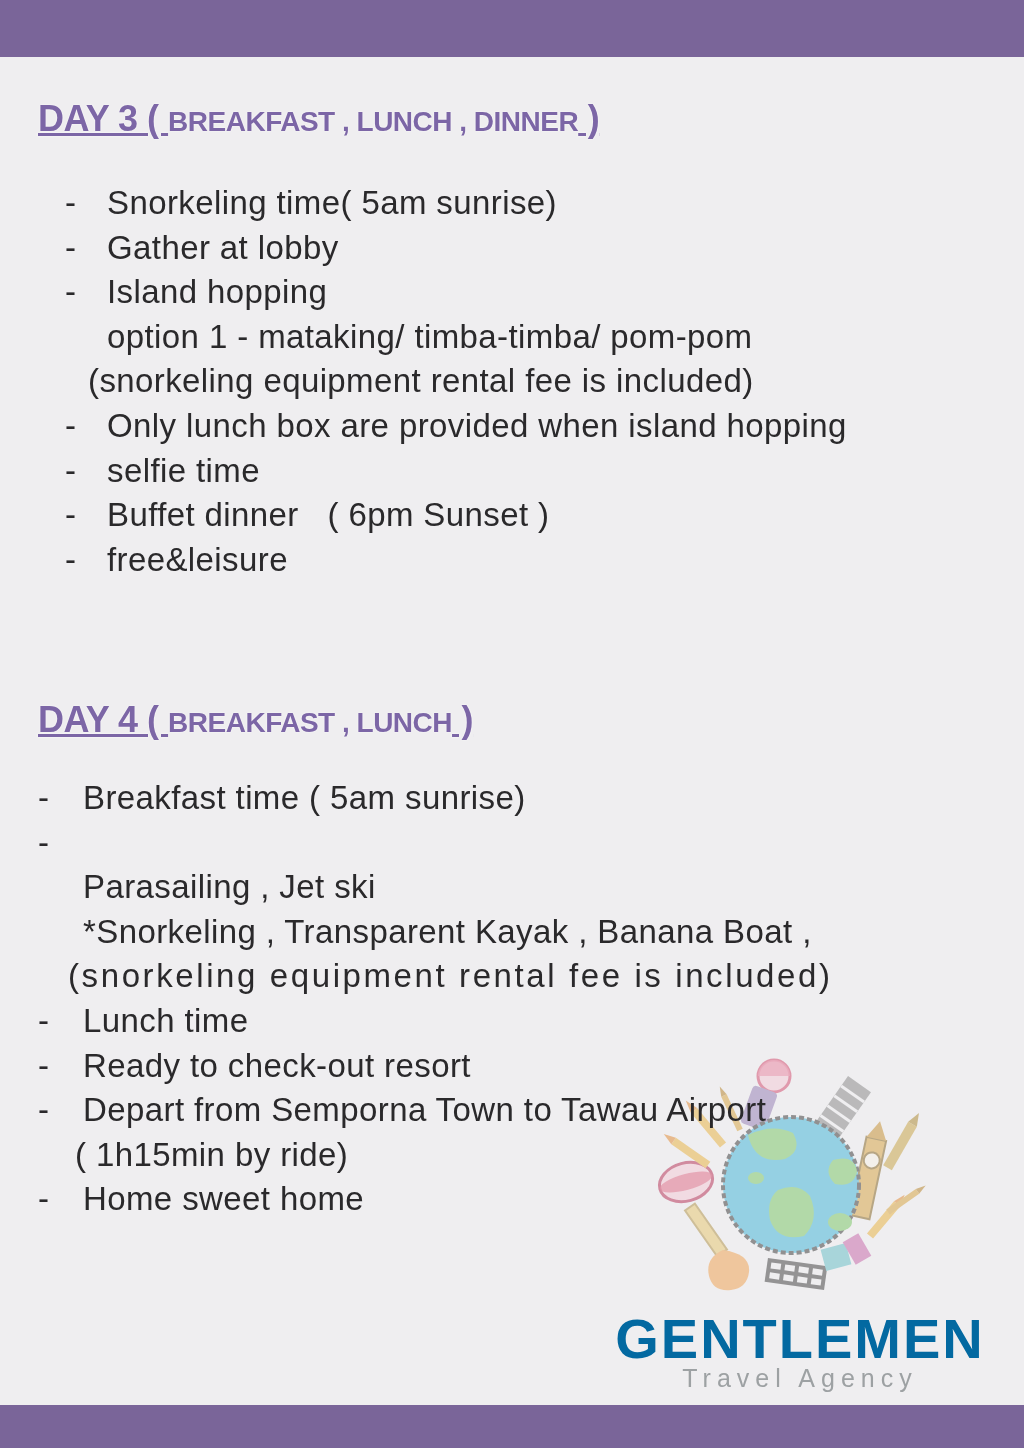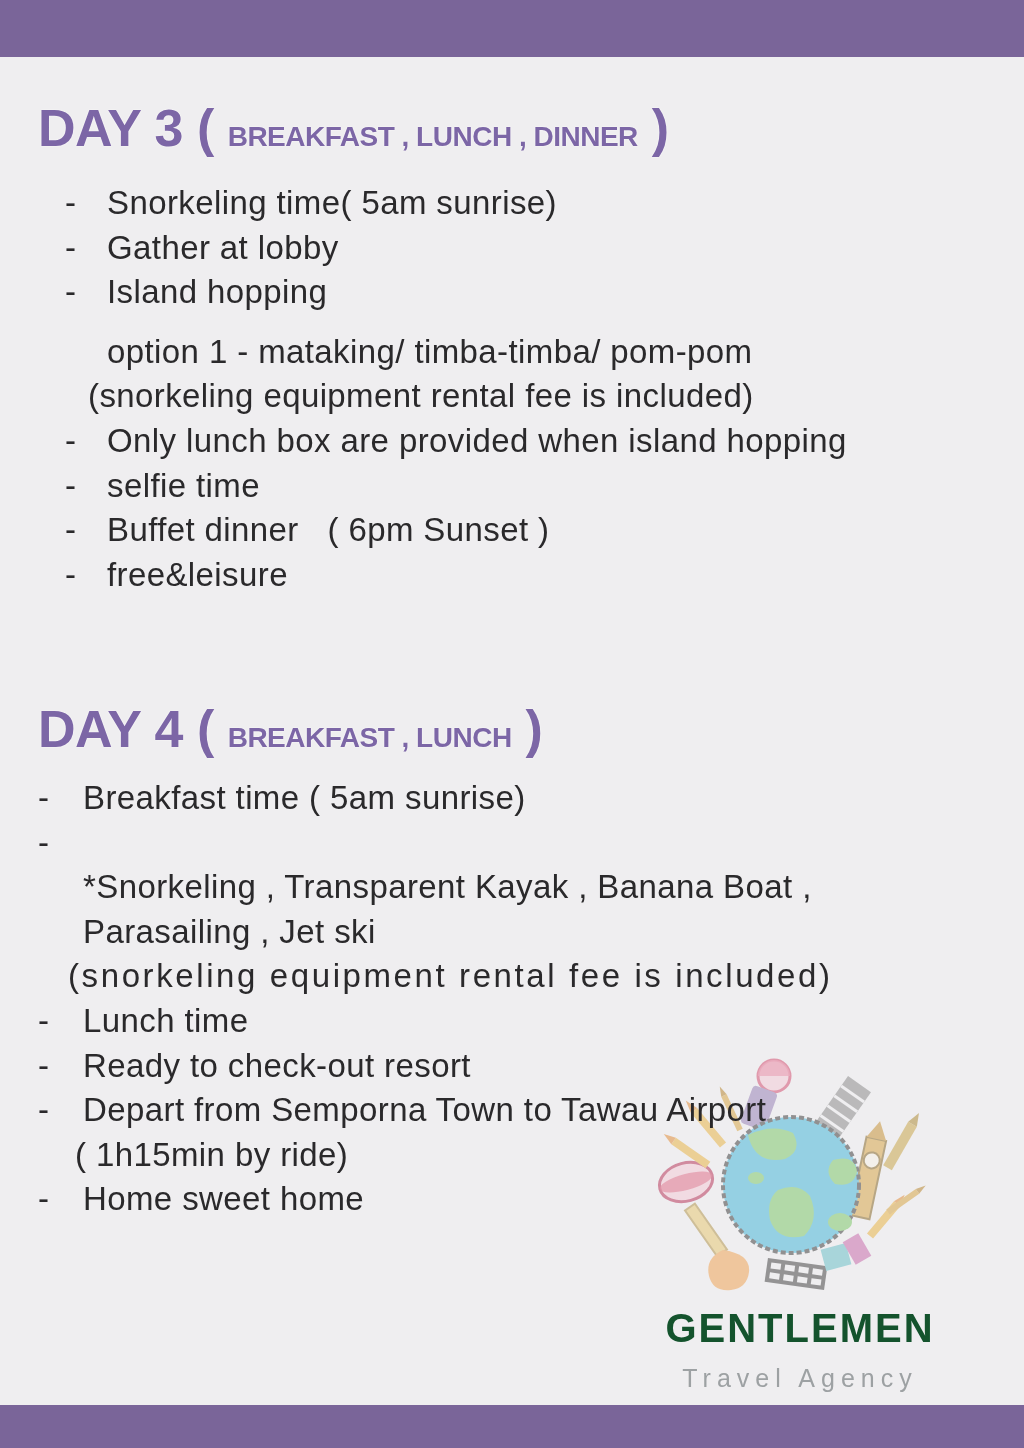--- a/index.html
+++ b/index.html
@@ -17,44 +17,44 @@
 
   .heading{
     position:absolute;margin:0;z-index:2;
     color:#7c66a6;font-weight:800;letter-spacing:-0.5px;
     text-shadow:0 0 2px rgba(255,255,255,0.9);
     white-space:nowrap;
   }
   .heading span{white-space:pre-wrap;}
   #day3-title{left:38px;top:98px;}
   #day4-title{left:38px;top:699px;}
-  .h-big{font-size:52px;}
+  .h-big{font-size:36px;text-decoration:underline;}
   .h-small{font-size:28px;}
 
   .list{
     position:absolute;z-index:2;
     color:#2a292b;font-size:33px;line-height:44.6px;letter-spacing:0.4px;
   }
   .day3-list{left:65px;top:181px;width:935px;}
   .day4-list{left:38px;top:776px;width:970px;}
   .row{display:flex;}
   .txt{white-space:pre-wrap;}
   .day3-list .dash{flex:0 0 42px;}
   .day4-list .dash{flex:0 0 45px;}
-  .day3-list .cont  .txt{margin-left:42px;margin-top:15px;}
+  .day3-list .cont  .txt{margin-left:42px;}
   .day3-list .paren .txt{margin-left:23px;}
   .day4-list .cont  .txt{margin-left:45px;}
   .day4-list .paren .txt{margin-left:30px;letter-spacing:2.6px;}
   .day4-list .ride  .txt{margin-left:37px;}
 
   .logo{position:absolute;left:600px;top:1050px;width:400px;height:360px;z-index:1;}
   .logo svg{position:absolute;left:28px;top:0;width:330px;height:250px;opacity:0.55;}
   .brand{
     position:absolute;left:0;top:256px;width:400px;text-align:center;
-    font-size:40px;font-weight:bold;color:#14532d;letter-spacing:2px;
+    font-size:56px;font-weight:bold;color:#0369a1;letter-spacing:2px;
   }
   .tagline{
     position:absolute;left:0;top:314px;width:400px;text-align:center;
     font-size:25px;color:#9da1a3;letter-spacing:6px;
   }
 </style>
 </head>
 <body>
 
 <div class="page">
@@ -104,24 +104,24 @@
 
   <div class="list day4-list">
     <div class="row bullet">
         <span class="dash">-</span>
         <span class="txt">Breakfast time ( 5am sunrise)</span>
       </div>
     <div class="row bullet">
         <span class="dash">-</span>
       </div>
     <div class="row cont">
+        <span class="txt">Parasailing , Jet ski</span>
+      </div>
+    <div class="row cont">
         <span class="txt">*Snorkeling , Transparent Kayak , Banana Boat ,</span>
-      </div>
-    <div class="row cont">
-        <span class="txt">Parasailing , Jet ski</span>
       </div>
     <div class="row paren">
         <span class="txt">(snorkeling equipment rental fee is included)</span>
       </div>
     <div class="row bullet">
         <span class="dash">-</span>
         <span class="txt">Lunch time</span>
       </div>
     <div class="row bullet">
         <span class="dash">-</span>

